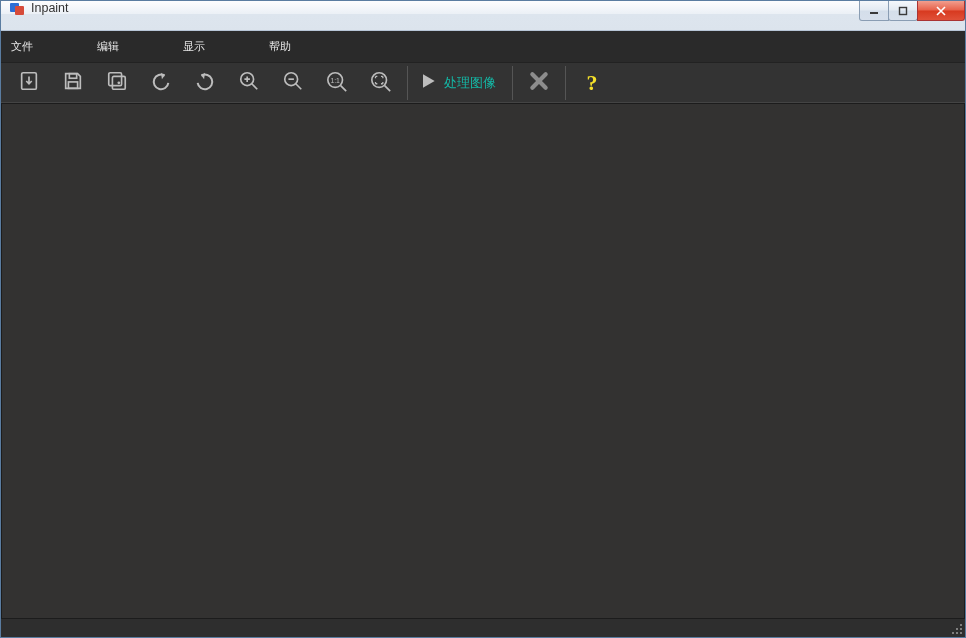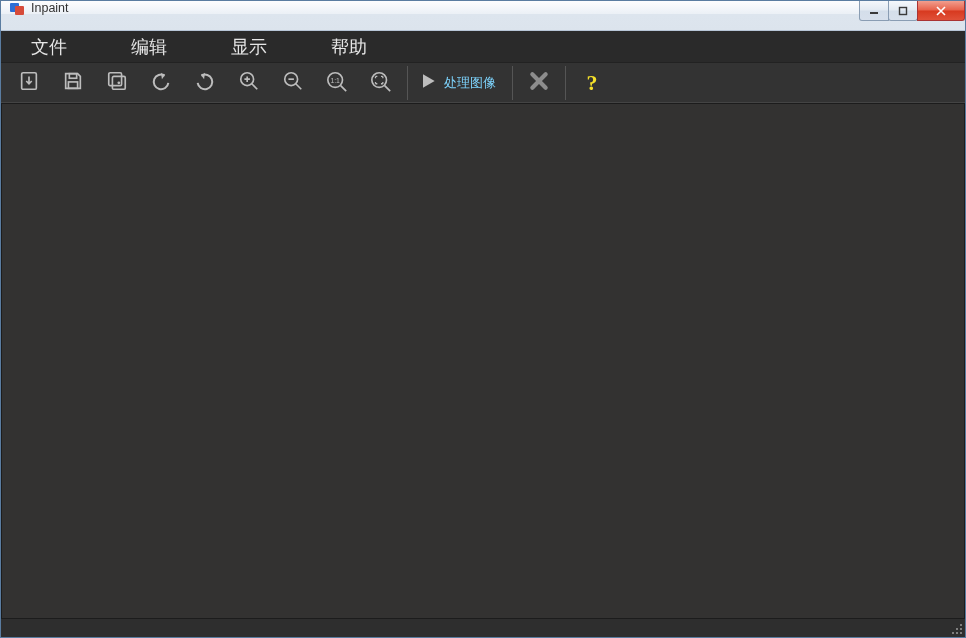--- a/index.html
+++ b/index.html
@@ -63,23 +63,23 @@
     color:#fff;
     border-radius: 0 0 3px 0;
   }
   .win-btn svg { display:block; }
   
   .menubar {
     height: 32px;
     background: #2a2a2a;
     display: flex;
     align-items: center;
-    padding: 0 20px;
+    padding: 0 0;
     color: #e6e6e6;
-    font-size: 18px;
+    font-size: 11px;
     border-bottom: 1px solid #222;
   }
   .menu-item {
     padding: 6px 10px;
     margin-right: 44px;
     cursor: default;
   }
   
   .toolbar {
     height: 40px;
@@ -98,21 +98,21 @@
   .tool-btn svg { stroke:#bdbdbd; fill:none; }
   .sep {
     width:1px; height:34px;
     background:#555;
     margin: 0 4px;
   }
   .process-btn {
     display:flex; align-items:center;
     height:38px;
     padding: 0 12px 0 6px;
-    color:#7dd3fc;
+    color:#14b8a6;
     font-size:13px;
     gap:6px;
   }
   .process-btn svg { fill:#bdbdbd; }
   .help-btn {
     width:44px; height:38px;
     display:flex;align-items:center;justify-content:center;
     color:#f4e02a;
     font-weight:bold;
     font-size:22px;

